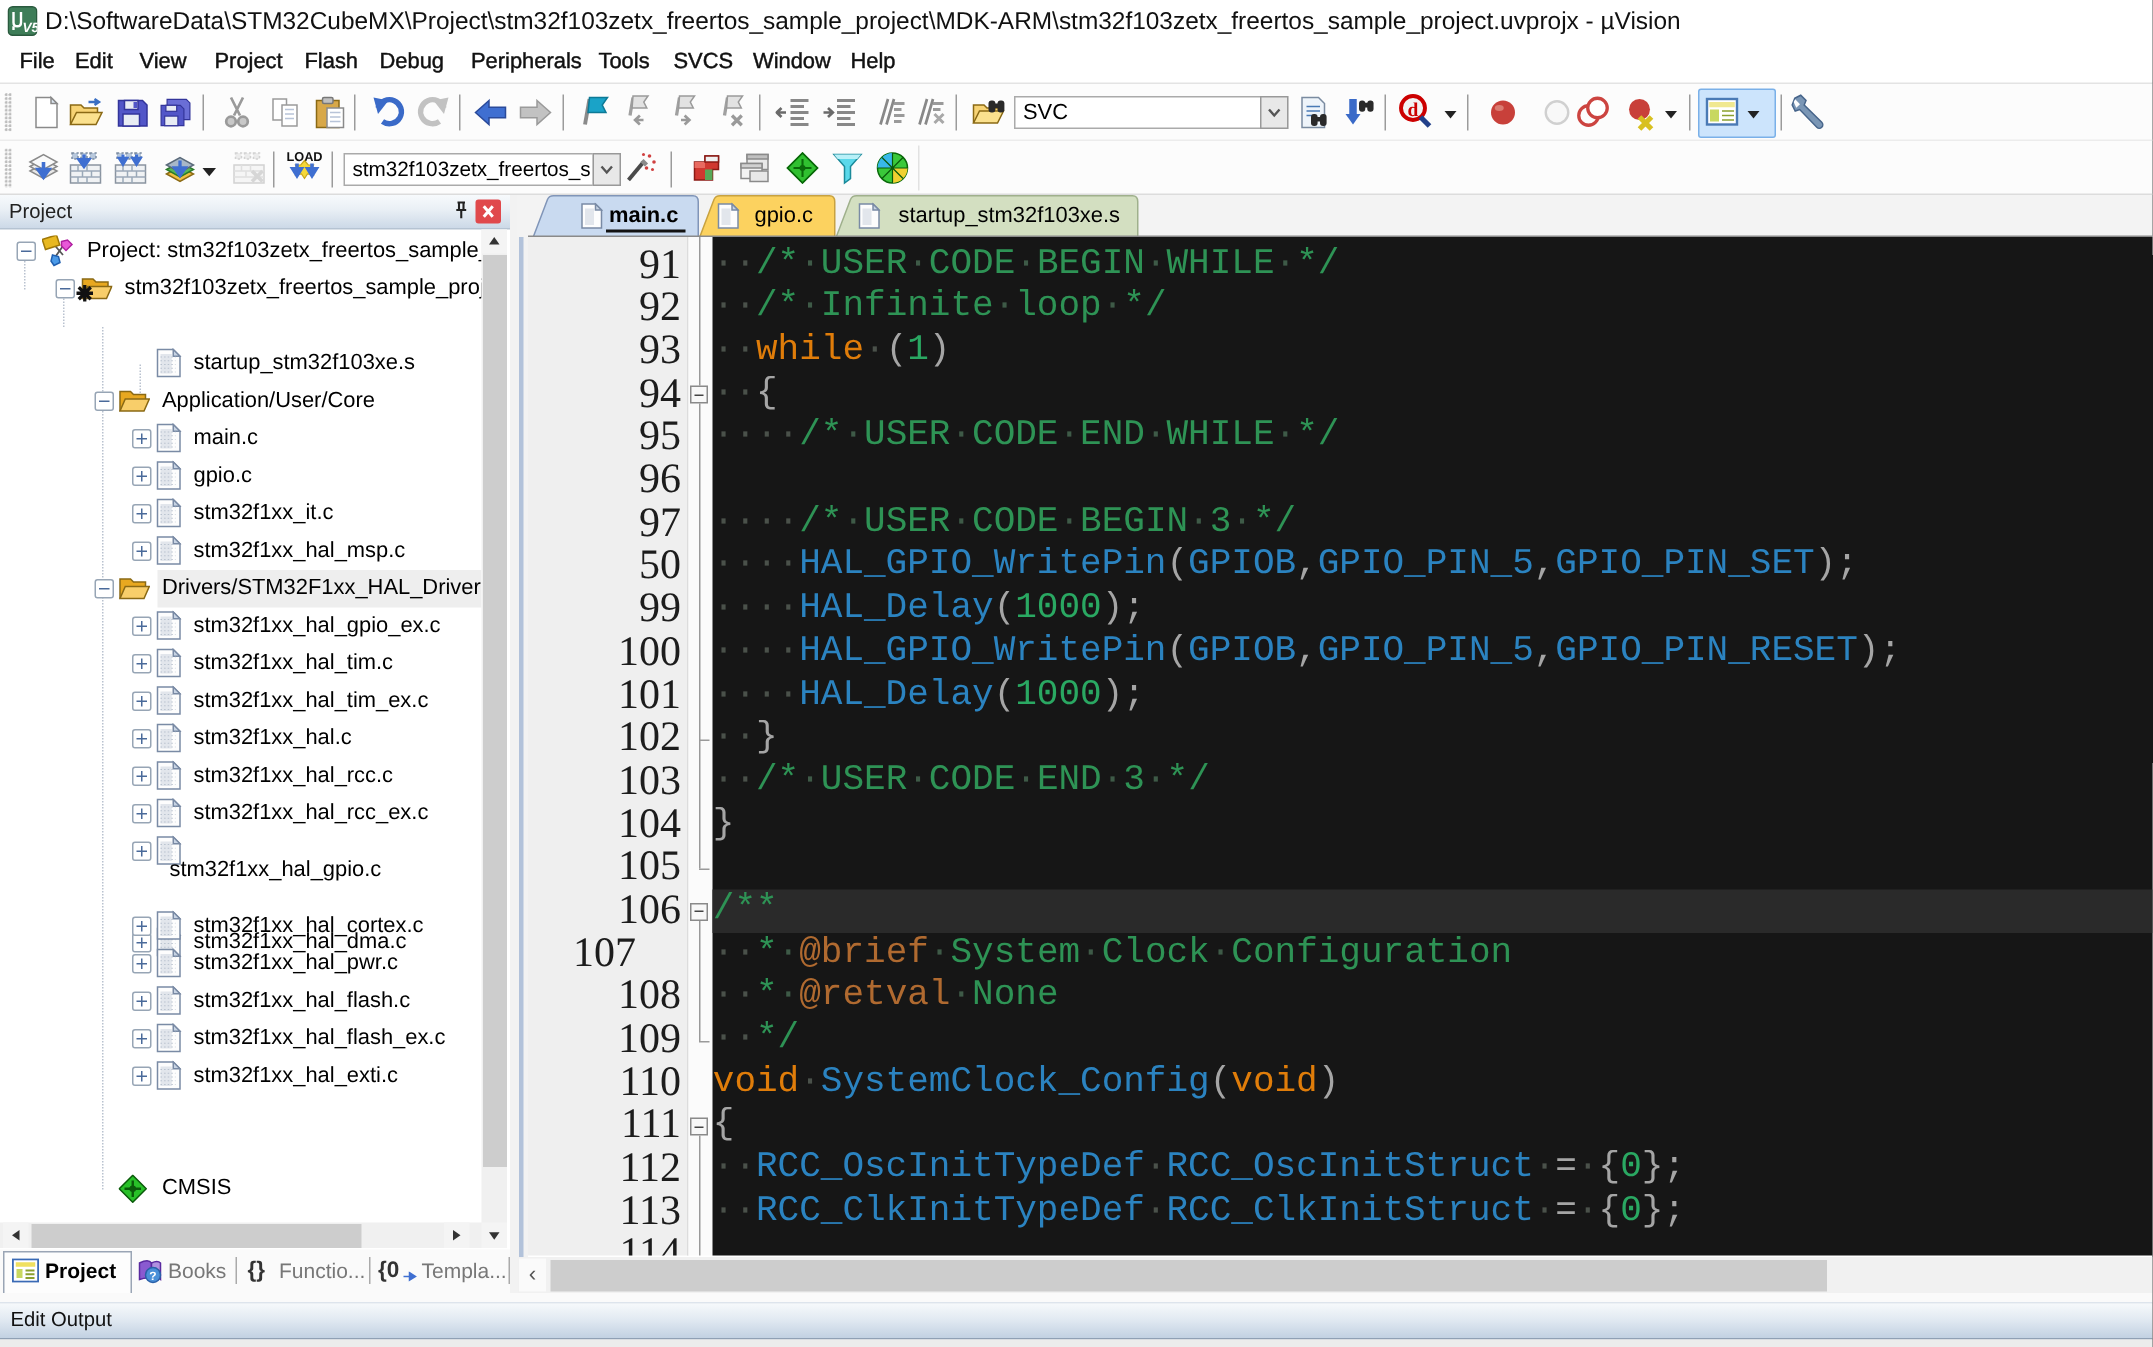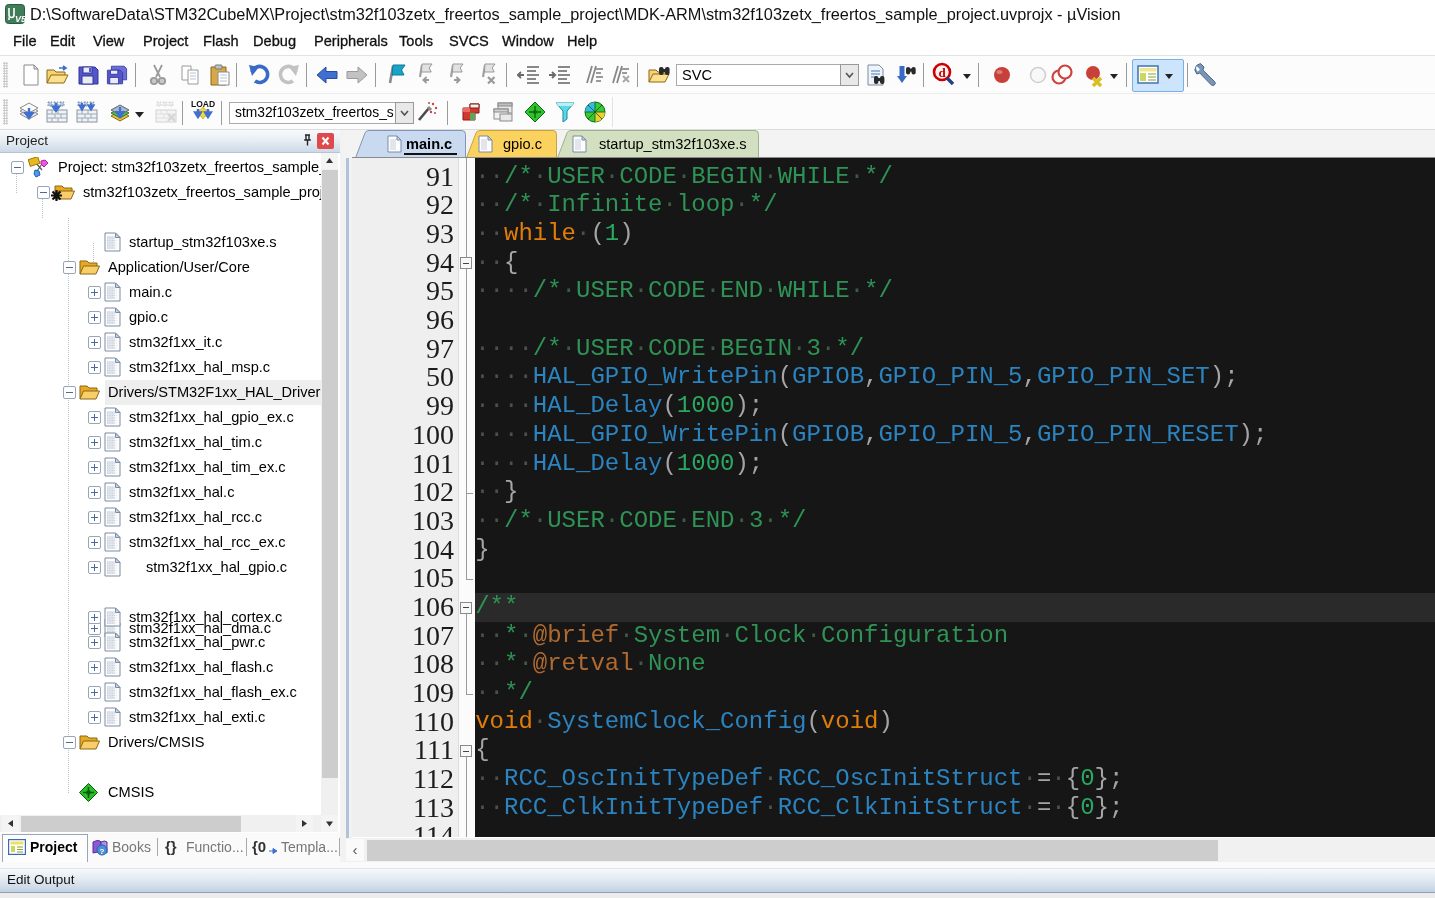--- a/index.html
+++ b/index.html
@@ -602,21 +602,21 @@
 <div class="trow" style="top:400px;">
 <div class="exp plus" style="left:88px;"></div>
 <svg class="ab" style="left:104px;top:2px;" width="17" height="20" viewBox="0 0 17 20">
         <path d="M1 1 h10.5 L16 5.5 V19 H1 z" fill="#fdfdfd" stroke="#7a8ba5"></path>
         <path d="M11.5 1 L16 5.5 h-4.5 z" fill="#c8d4e4" stroke="#7a8ba5"></path>
         <rect x="3" y="4" width="7.5" height="13" fill="#e2e6ec"></rect>
         <g stroke="#b9c2cf" stroke-width="0.8" stroke-dasharray="1 1.4">
           <path d="M3 6 h10 M3 8.5 h10 M3 11 h10 M3 13.5 h10 M3 16 h10"></path>
         </g>
       </svg>
-<div class="tx" style="left:146px;">stm32f1xx_hal_gpio.c</div>
+<div class="tx" style="left:113px;margin-top:13px;">stm32f1xx_hal_gpio.c</div>
 </div>
 <div class="trow" style="top:425px;margin-top:36px;">
 <div class="exp plus" style="left:88px;"></div>
 <svg class="ab" style="left:104px;top:2px;" width="17" height="20" viewBox="0 0 17 20">
         <path d="M1 1 h10.5 L16 5.5 V19 H1 z" fill="#fdfdfd" stroke="#7a8ba5"></path>
         <path d="M11.5 1 L16 5.5 h-4.5 z" fill="#c8d4e4" stroke="#7a8ba5"></path>
         <rect x="3" y="4" width="7.5" height="13" fill="#e2e6ec"></rect>
         <g stroke="#b9c2cf" stroke-width="0.8" stroke-dasharray="1 1.4">
           <path d="M3 6 h10 M3 8.5 h10 M3 11 h10 M3 13.5 h10 M3 16 h10"></path>
         </g>
@@ -675,28 +675,20 @@
 <div class="exp plus" style="left:88px;"></div>
 <svg class="ab" style="left:104px;top:2px;" width="17" height="20" viewBox="0 0 17 20">
         <path d="M1 1 h10.5 L16 5.5 V19 H1 z" fill="#fdfdfd" stroke="#7a8ba5"></path>
         <path d="M11.5 1 L16 5.5 h-4.5 z" fill="#c8d4e4" stroke="#7a8ba5"></path>
         <rect x="3" y="4" width="7.5" height="13" fill="#e2e6ec"></rect>
         <g stroke="#b9c2cf" stroke-width="0.8" stroke-dasharray="1 1.4">
           <path d="M3 6 h10 M3 8.5 h10 M3 11 h10 M3 13.5 h10 M3 16 h10"></path>
         </g>
       </svg>
 <div class="tx" style="left:129px;">stm32f1xx_hal_exti.c</div>
-</div>
-<div class="trow" style="top:575px;">
-<div class="exp" style="left:63px;"></div>
-<svg class="ab" style="left:79px;top:4px;" width="21" height="17" viewBox="0 0 21 17">
-        <path d="M1 15 L1 2 h7 l2 2 h8 v3" fill="#e8a820" stroke="#8a6914"></path>
-        <path d="M1 15 L4.5 7 h16 l-3.5 8 z" fill="#f8ce6a" stroke="#8a6914"></path>
-      </svg>
-<div class="tx" style="left:108px;">Drivers/CMSIS</div>
 </div>
 <div class="trow" style="top:625px;">
 <svg class="ab" style="left:79px;top:3px;" width="19" height="19" viewBox="0 0 19 19">
         <path d="M9.5 0.5 L18.5 9.5 L9.5 18.5 L0.5 9.5 z" fill="#28c028" stroke="#0a5a0a"></path>
         <path d="M9.5 4 v11 M4 9.5 h11" stroke="#0a5a0a" stroke-width="1.6"></path>
         <circle cx="9.5" cy="9.5" r="2.2" fill="#0a5a0a"></circle>
       </svg>
 <div class="tx" style="left:108px;">CMSIS</div>
 </div>
 </div>
@@ -801,21 +793,21 @@
       <div style="height:28.7px;line-height:28.7px;">97</div>
       <div style="height:28.7px;line-height:28.7px;">50</div>
       <div style="height:28.7px;line-height:28.7px;">99</div>
       <div style="height:28.7px;line-height:28.7px;">100</div>
       <div style="height:28.7px;line-height:28.7px;">101</div>
       <div style="height:28.7px;line-height:28.7px;">102</div>
       <div style="height:28.7px;line-height:28.7px;">103</div>
       <div style="height:28.7px;line-height:28.7px;">104</div>
       <div style="height:28.7px;line-height:28.7px;">105</div>
       <div style="height:28.7px;line-height:28.7px;">106</div>
-      <div style="height:28.7px;line-height:28.7px;">107</div>
+      <div style="height:28.7px;line-height:28.7px;text-align:center;">107</div>
       <div style="height:28.7px;line-height:28.7px;">108</div>
       <div style="height:28.7px;line-height:28.7px;">109</div>
       <div style="height:28.7px;line-height:28.7px;">110</div>
       <div style="height:28.7px;line-height:28.7px;">111</div>
       <div style="height:28.7px;line-height:28.7px;">112</div>
       <div style="height:28.7px;line-height:28.7px;">113</div>
       <div style="height:28.7px;line-height:28.7px;">114</div>
     </div>
 <div class="ab" style="left:466px;top:158px;width:1px;height:421px;background:#9a9a9a;"></div>
 <div class="ab" style="left:466px;top:492.7px;width:7px;height:1px;background:#9a9a9a;"></div>

